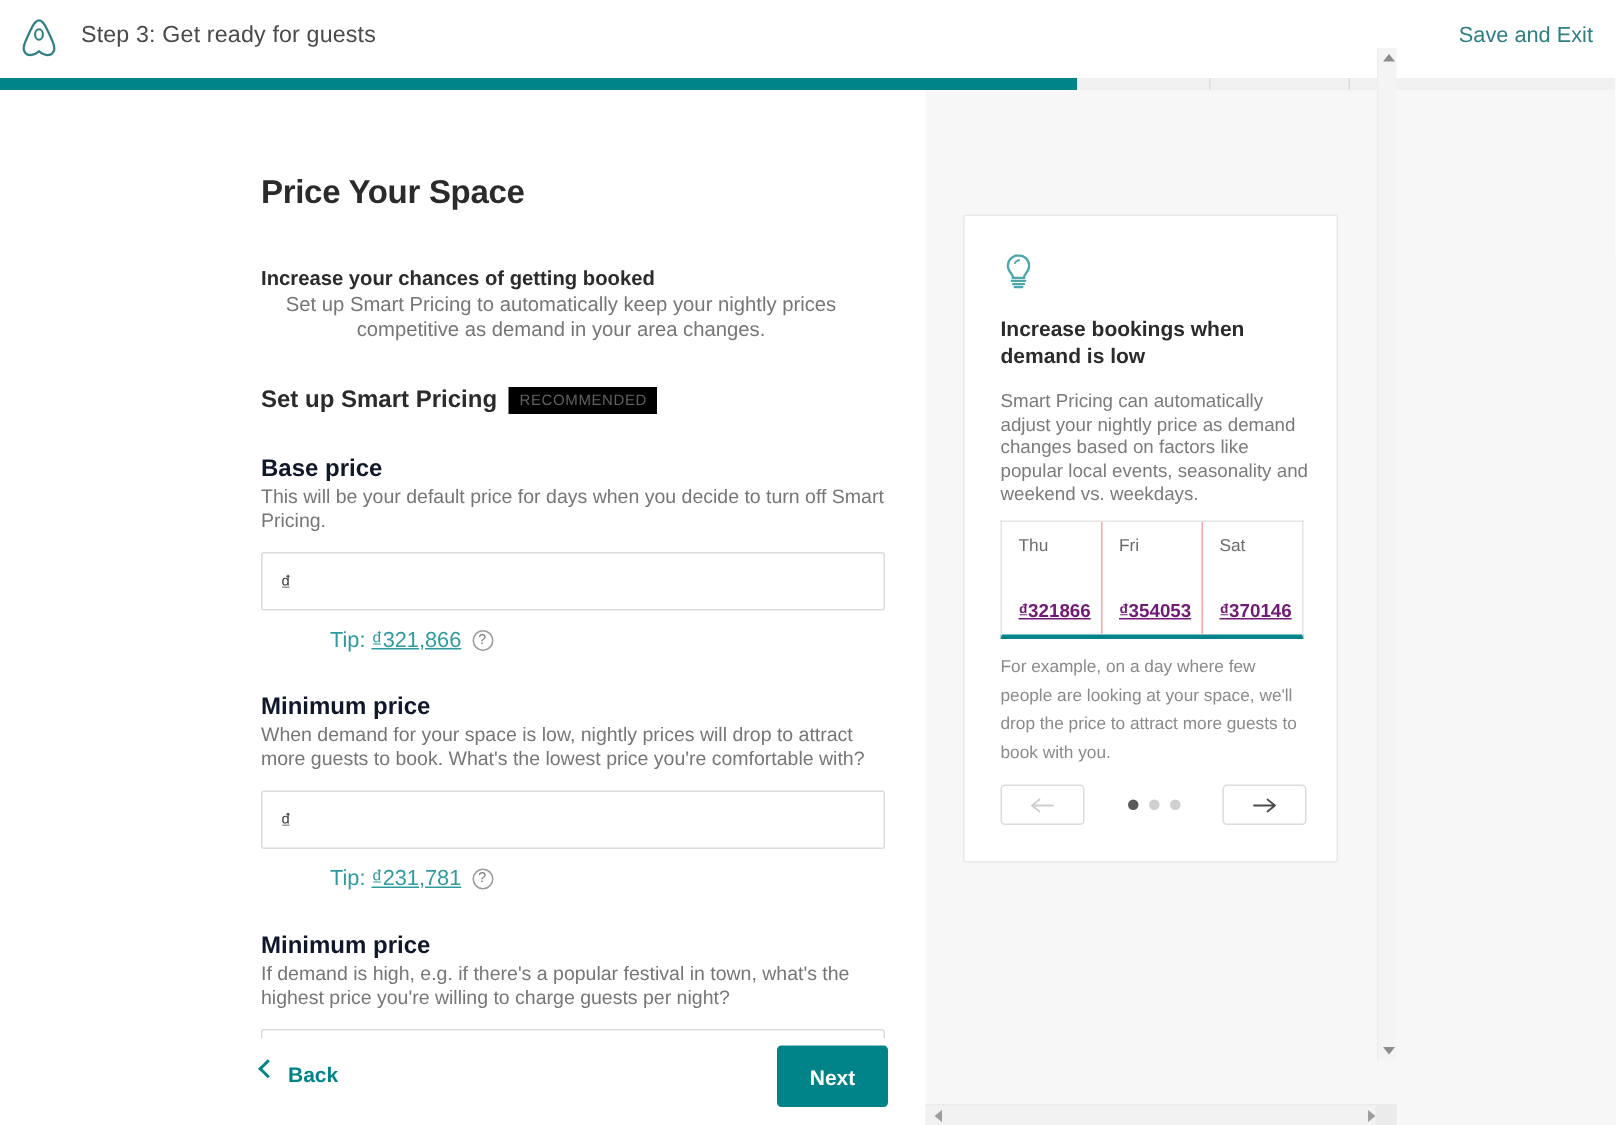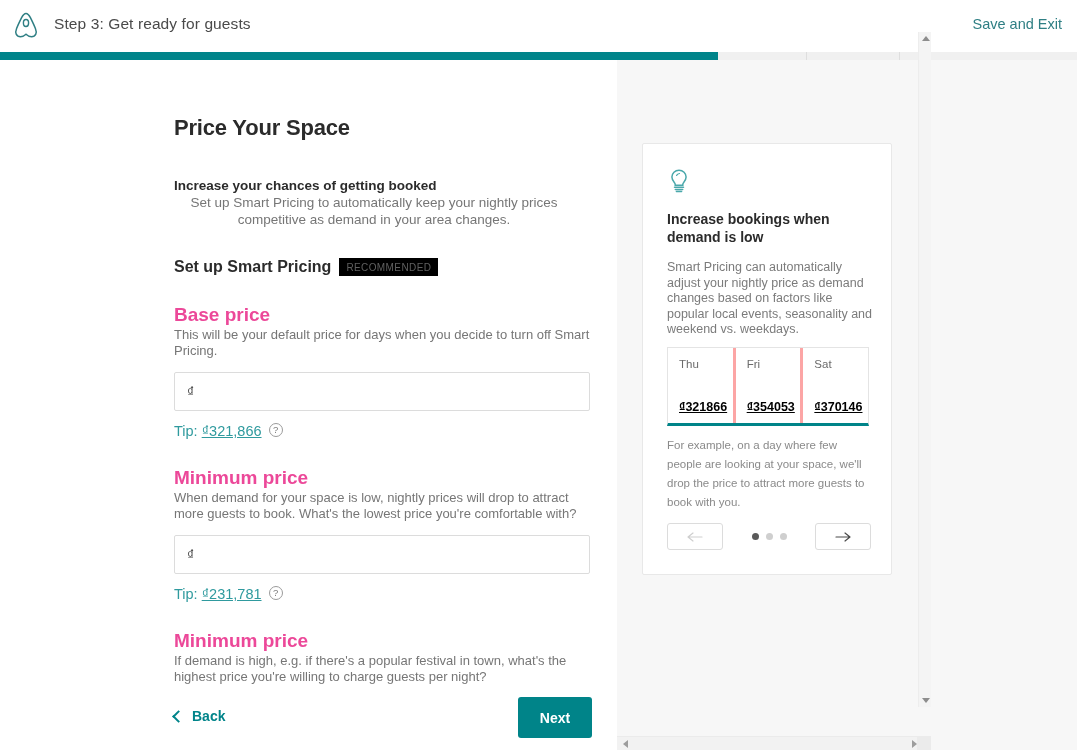--- a/index.html
+++ b/index.html
@@ -67,51 +67,51 @@
   }
 
   .smart-row { display: flex; align-items: center; margin-top: 30px; }
   .smart-title { font-size: 16px; font-weight: bold; color: #2b2b2b; }
   .badge {
     margin-left: 8px; background: #000000; color: #606060;
     font-size: 10px; letter-spacing: .4px; padding: 4px 7px 3px 7px;
   }
 
   .field-block { margin-top: 28px; }
-  .field-label { font-size: 19px; font-weight: bold; color: #ec4899; margin-top: 20px; }
+  .field-label { font-size: 16px; font-weight: bold; color: #0f172a; margin-top: 20px; }
   .field-desc {
     font-size: 13px; color: #767676; line-height: 16px; margin-top: 1px;
     max-width: 418px;
   }
   .price-input {
     margin-top: 13px; width: 416px; height: 39px;
     border: 1px solid #dcdcdc; border-radius: 2px; background: #fff;
     display: flex; align-items: center; padding: 0 12px;
     font-size: 14px; color: #2b2b2b;
   }
   .dong { font-size: 14px; color: #3b3b3b; }
 
-  .tip-row { display: flex; align-items: flex-start; margin-top: 12px; }
+  .tip-row { display: flex; align-items: center; margin-top: 12px; margin-left: 46px; }
   .tip-text { font-size: 14.5px; color: #2f9a9e; }
   .tip-val { color: #2f9a9e; text-decoration: underline; }
   .help-icon {
     margin-left: 7px; width: 14px; height: 14px; border-radius: 50%;
     border: 1px solid #9b9b9b; color: #7b7b7b;
     font-size: 9.5px; line-height: 12px; text-align: center;
     cursor: pointer;
   }
 
   
   .footer {
     position: absolute; bottom: 0; left: 0; width: 617px; height: 58px;
     background: #fff;
   }
   .back-btn {
     position: absolute; left: 174px; top: 16px;
-    display: flex; align-items: center; cursor: pointer;
+    display: flex; cursor: pointer;
   }
   .chev {
     width: 9px; height: 9px; border-left: 2px solid #00848a;
     border-bottom: 2px solid #00848a; transform: rotate(45deg);
     margin-right: 9px;
   }
   .back-label { font-size: 14px; font-weight: bold; color: #00848a; }
   .next-btn {
     position: absolute; left: 518px; top: 697px; width: 74px; height: 41px;
     background: #008489; border-radius: 3px; color: #fff;
@@ -141,25 +141,25 @@
   .card-body {
     position: absolute; left: 24px; top: 116px; width: 208px;
     font-size: 12.5px; color: #7b7b7b; line-height: 15.5px;
   }
   .day-table {
     position: absolute; left: 24px; top: 203px; width: 202px;
     border: 1px solid #e4e4e4; border-bottom: 3px solid #008489;
     display: flex;
   }
   .day-col { flex: 1; padding: 10px 0 9px 11px; position: relative; }
-  .day-col + .day-col { border-left: 3px solid #fca5a5; }
+  .day-col + .day-col { border-left: 1px solid #fca5a5; }
   .day-name { font-size: 11.5px; color: #6b6b6b; }
   .day-price {
     margin-top: 30px; font-size: 12.5px; font-weight: bold;
-    color: #000000; text-decoration: underline; white-space: nowrap;
+    color: #701a75; text-decoration: underline; white-space: nowrap;
   }
   .card-note {
     position: absolute; left: 24px; top: 292px; width: 206px;
     font-size: 11.5px; color: #8a8a8a; line-height: 19px;
   }
   .nav-row {
     position: absolute; left: 24px; top: 379px; width: 204px;
     display: flex; align-items: center; justify-content: space-between;
   }
   .arrow-btn {

